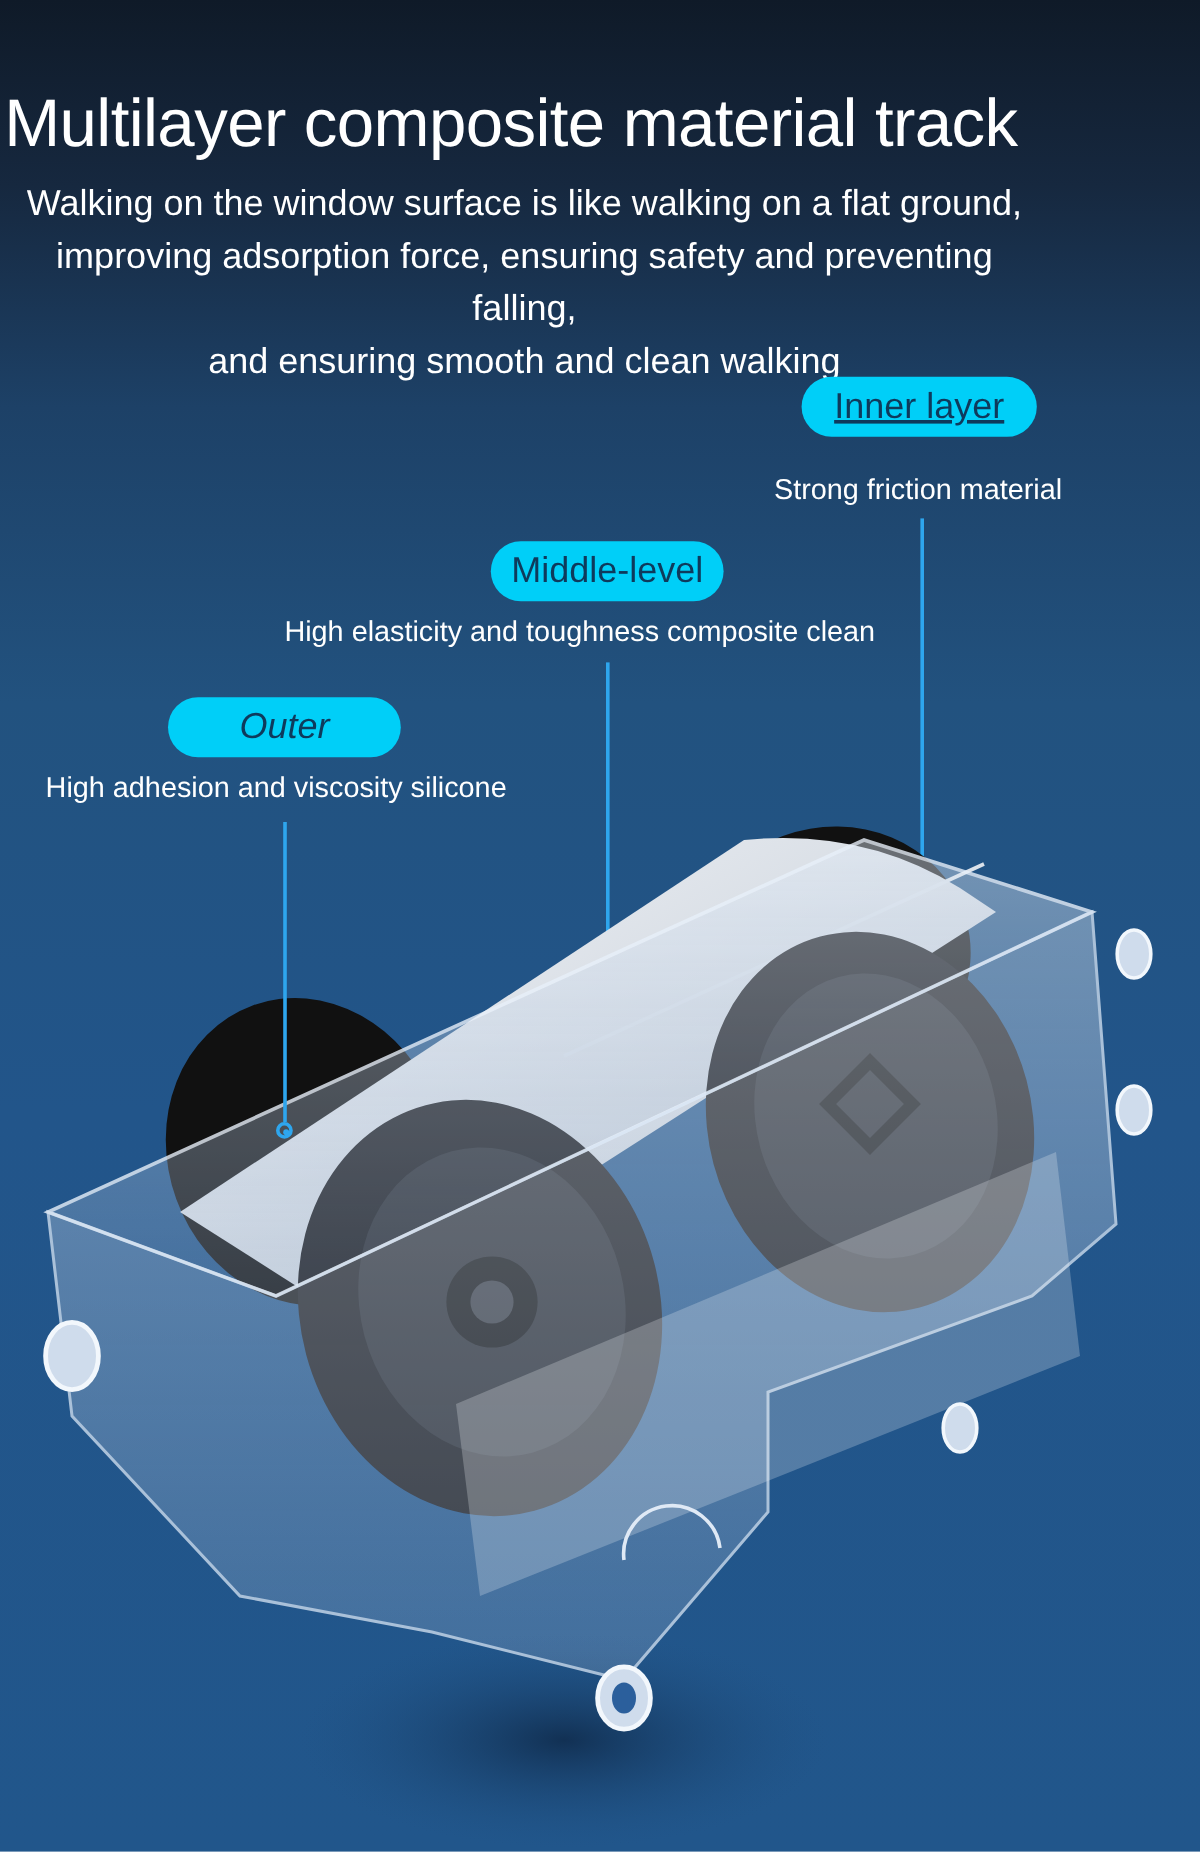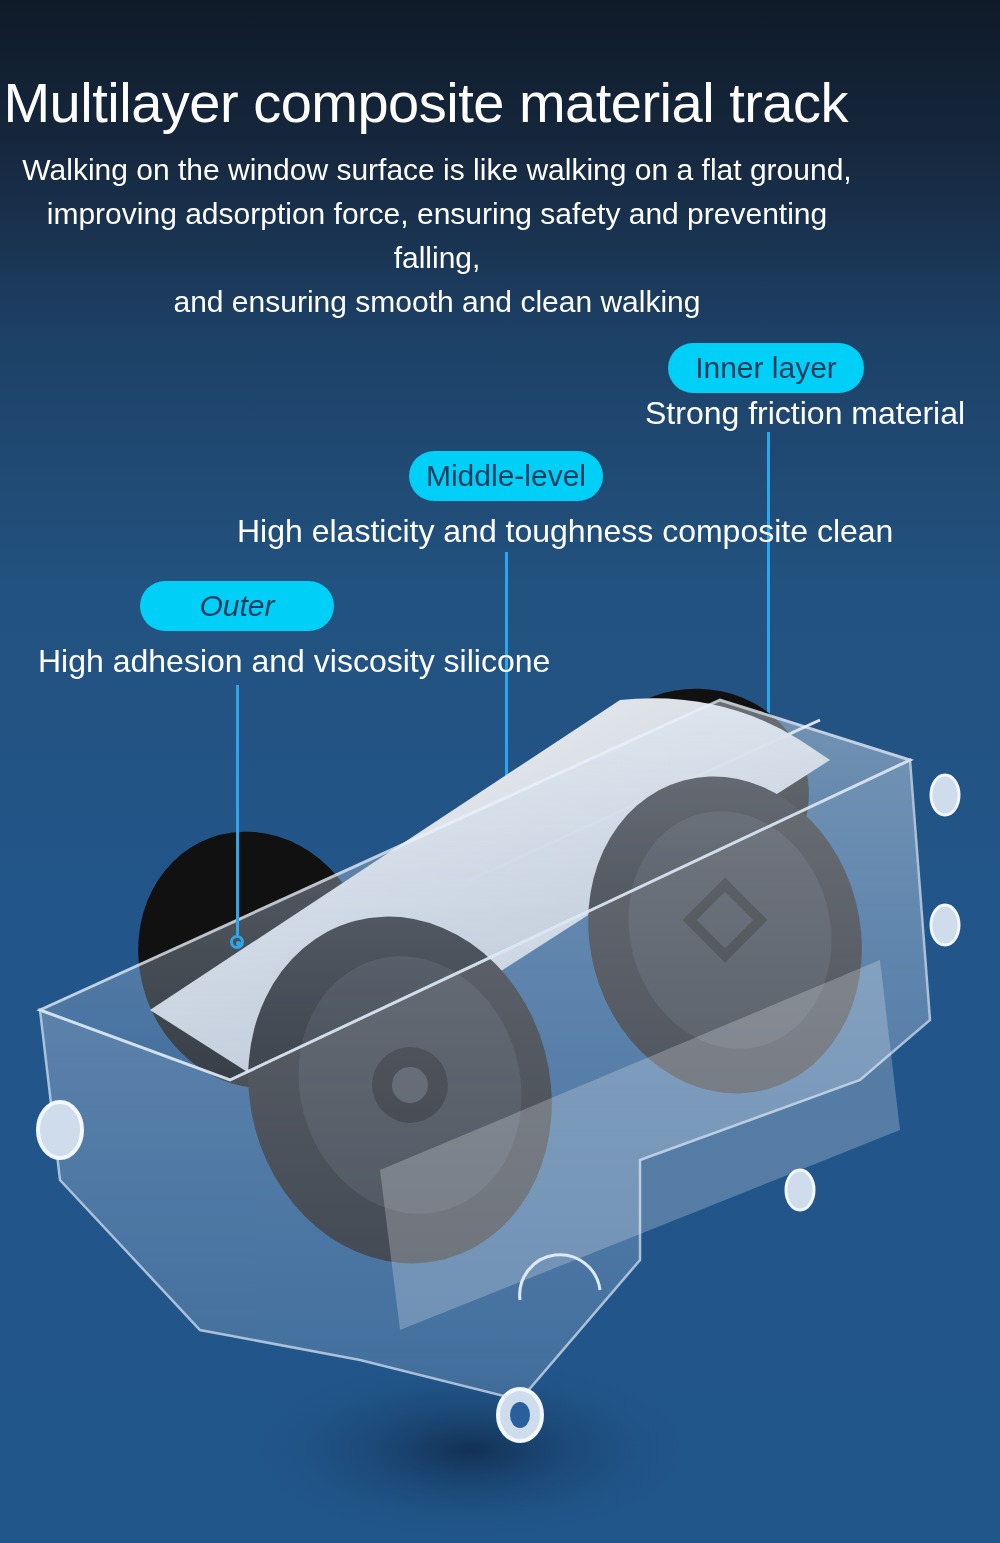--- a/index.html
+++ b/index.html
@@ -14,40 +14,40 @@
     font-size: 56px; font-weight: normal; letter-spacing: -0.5px; line-height: 70px;
   }
   .subtitle {
     position: absolute; top: 148px; left: 0; width: 874px; text-align: center;
     font-size: 30px; line-height: 44px;
   }
   .pill {
     position: absolute; background: #00cff8; color: #0e3a5c; border-radius: 26px;
     font-size: 30px; text-align: center; line-height: 50px; height: 50px;
   }
-  .desc { position: absolute; font-size: 32px; color: #fff; white-space: nowrap; }
+  .desc { position: absolute; font-size: 24px; color: #fff; white-space: nowrap; }
   .leader { position: absolute; width: 3px; background: #2ea6ee; }
   .dot {
     position: absolute; width: 14px; height: 14px; border-radius: 50%;
     border: 3px solid #2ea6ee; box-sizing: border-box; background: transparent;
   }
   .dot::after { content: ""; position: absolute; left: 3px; top: 3px; width: 5px; height: 5px; border-radius: 50%; background: #2ea6ee; }
   .product { position: absolute; left: 0; top: 660px; width: 1000px; height: 880px; }
 </style>
 </head>
 <body>
 
 <div class="title">Multilayer composite material track</div>
 <div class="subtitle">
   <div>Walking on the window surface is like walking on a flat ground,</div>
   <div>improving adsorption force, ensuring safety and preventing falling,</div>
   <div>and ensuring smooth and clean walking</div>
 </div>
 
-<div class="pill" style="left:668px; top:343px; width:196px;">Inner layer</div>
+<div class="pill" style="left:668px; top:314px; width:196px;text-decoration:underline;">Inner layer</div>
 <div class="desc" style="left:645px; top:395px;">Strong friction material</div>
 <div class="leader" style="left:767px; top:432px; height:282px;"></div>
 <div class="dot" style="left:761px; top:714px;"></div>
 
 <div class="pill" style="left:409px; top:451px; width:194px;">Middle-level</div>
 <div class="desc" style="left:237px; top:513px;">High elasticity and toughness composite clean</div>
 <div class="leader" style="left:505px; top:552px; height:290px;"></div>
 <div class="dot" style="left:499px; top:842px;"></div>
 
 <div class="pill" style="left:140px; top:581px; width:194px;font-style:italic;">Outer</div>

